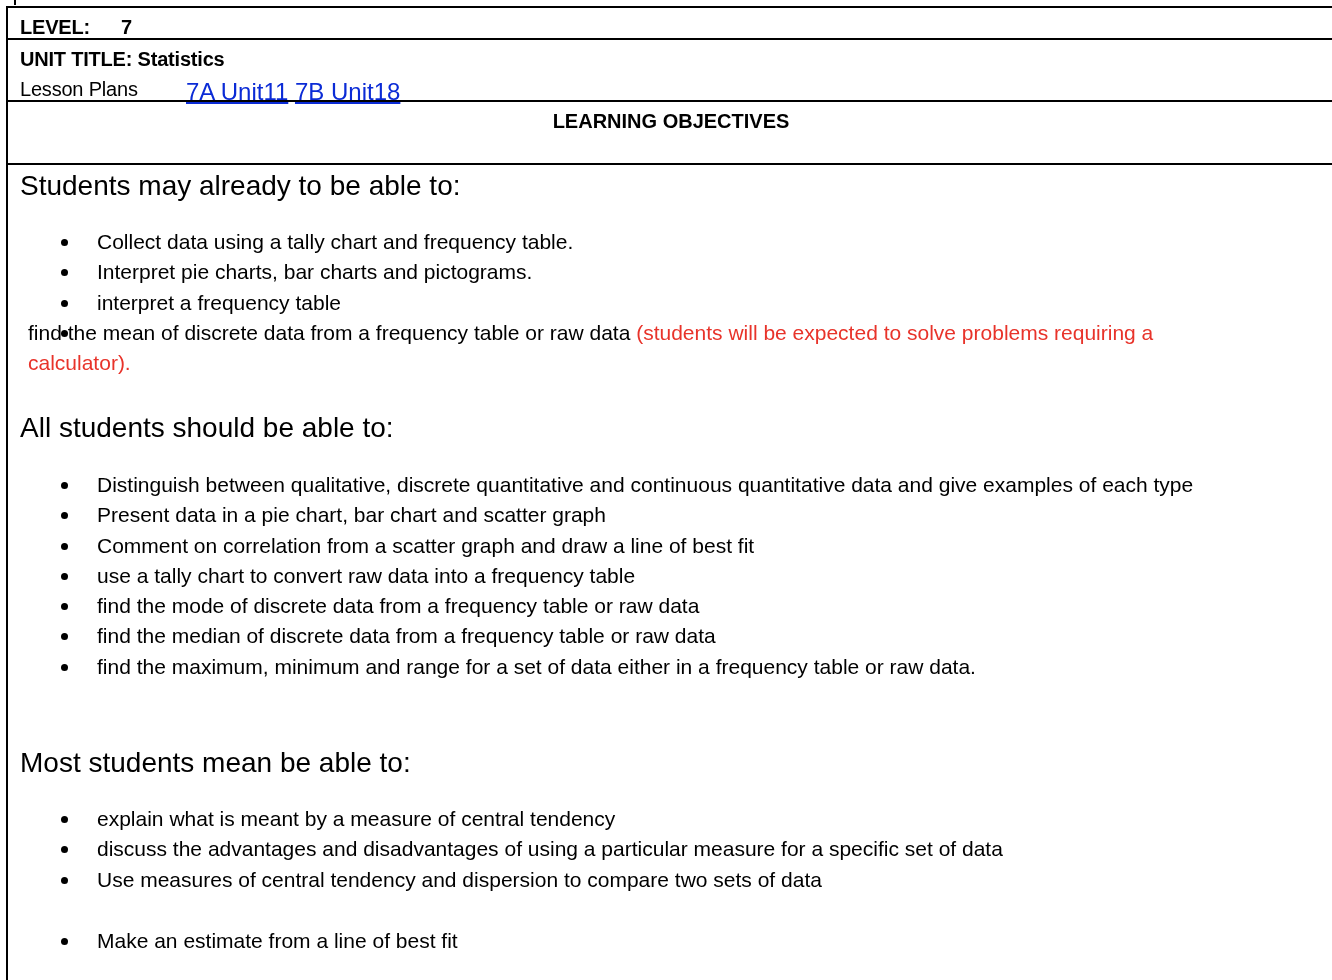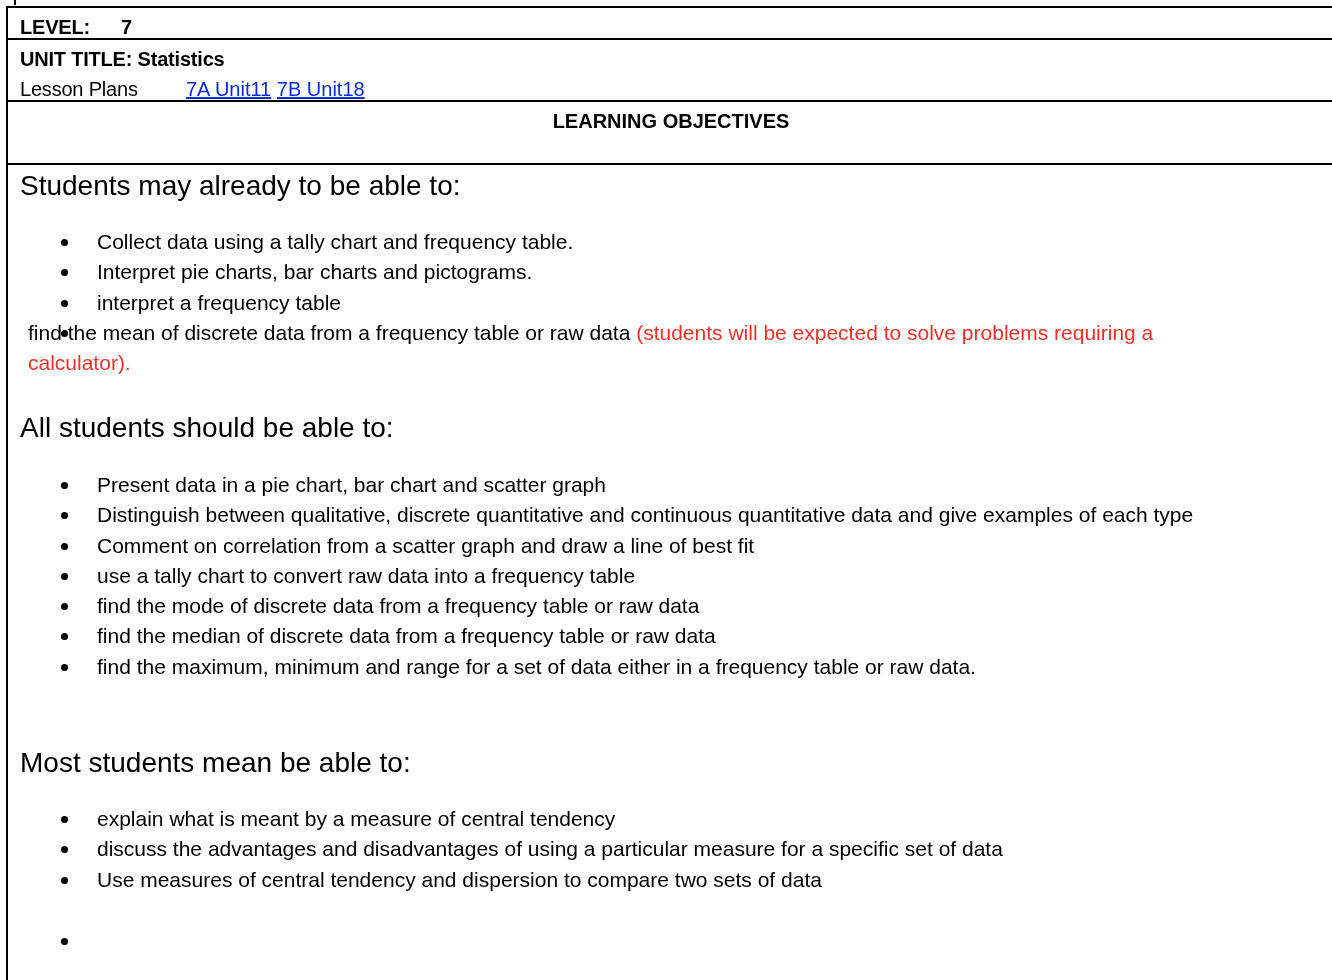--- a/index.html
+++ b/index.html
@@ -52,21 +52,21 @@
       letter-spacing: -0.2px;
     }
     .level-label { top: 10px; font-weight: bold; font-size: 20px; }
     .level-value { position: absolute; left: 113px; top: 10px; font-weight: bold; font-size: 20px; }
     .unit-title { top: 42px; font-weight: bold; font-size: 20px; }
     .lesson-plans { top: 72px; font-size: 20px; text-align: center; }
     .links {
       position: absolute;
       left: 178px;
       top: 72px;
-      font-size: 20px;
+      font-size: 24px;
       white-space: nowrap;
     }
     .links a {
       color: #1a0dab;
       color: #0b2bd6;
       text-decoration: underline;
     }
     .lo-heading {
       position: absolute;
       left: 0;
@@ -137,32 +137,32 @@
   <div class="section-head" style="top:164px;">Students may already to be able to:</div>
   <ul class="bullets" style="top:221px;">
     <li><span class="dot"></span><span>Collect data using a tally chart and frequency table.</span></li>
     <li><span class="dot"></span><span>Interpret pie charts, bar charts and pictograms.</span></li>
     <li><span class="dot"></span><span>interpret a frequency table</span></li>
     <li style="padding-right:70px;padding-left:20px;"><span class="dot"></span><span>find the mean of discrete data from a frequency table or raw data </span><span class="red">(students will be expected to solve problems requiring a calculator).</span></li>
   </ul>
 
   <div class="section-head" style="top:406px;">All students should be able to:</div>
   <ul class="bullets" style="top:464px;">
+    <li style="padding-right:30px;"><span class="dot"></span><span>Distinguish between qualitative, discrete quantitative and continuous quantitative data and give examples of each type</span></li>
     <li><span class="dot"></span><span>Present data in a pie chart, bar chart and scatter graph</span></li>
-    <li style="padding-right:30px;"><span class="dot"></span><span>Distinguish between qualitative, discrete quantitative and continuous quantitative data and give examples of each type</span></li>
     <li><span class="dot"></span><span>Comment on correlation from a scatter graph and draw a line of best fit</span></li>
     <li><span class="dot"></span><span>use a tally chart to convert raw data into a frequency table</span></li>
     <li><span class="dot"></span><span>find the mode of discrete data from a frequency table or raw data</span></li>
     <li><span class="dot"></span><span>find the median of discrete data from a frequency table or raw data</span></li>
     <li><span class="dot"></span><span>find the maximum, minimum and range for a set of data either in a frequency table or raw data.</span></li>
   </ul>
 
   <div class="section-head" style="top:741px;">Most students mean be able to:</div>
   <ul class="bullets" style="top:798px;">
     <li><span class="dot"></span><span>explain what is meant by a measure of central tendency</span></li>
     <li><span class="dot"></span><span>discuss the advantages and disadvantages of using a particular measure for a specific set of data</span></li>
     <li><span class="dot"></span><span>Use measures of central tendency and dispersion to compare two sets of data</span></li>
   </ul>
   <ul class="bullets" style="top:920px;">
-    <li><span class="dot"></span></li>
+    <li><span class="dot"></span><span>Make an estimate from a line of best fit</span></li>
   </ul>
 
 </div>
 
 </body></html>

